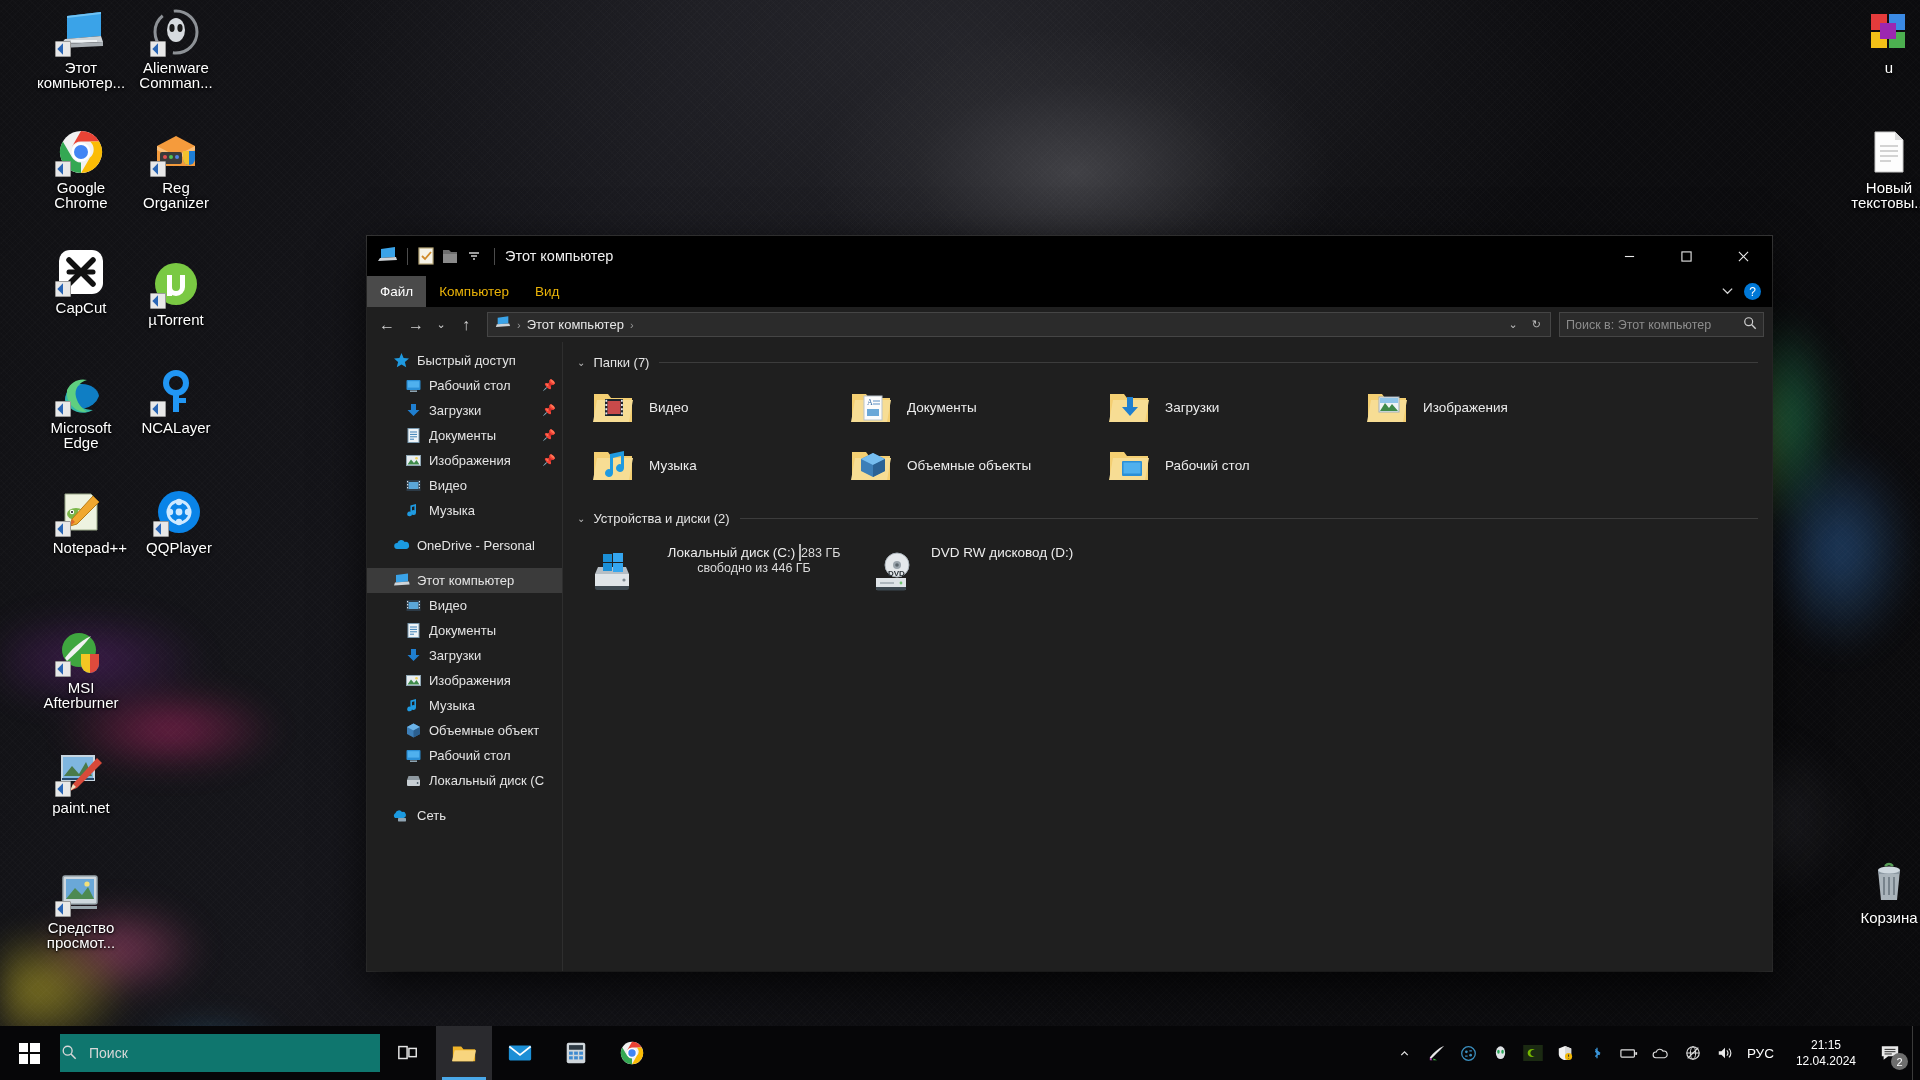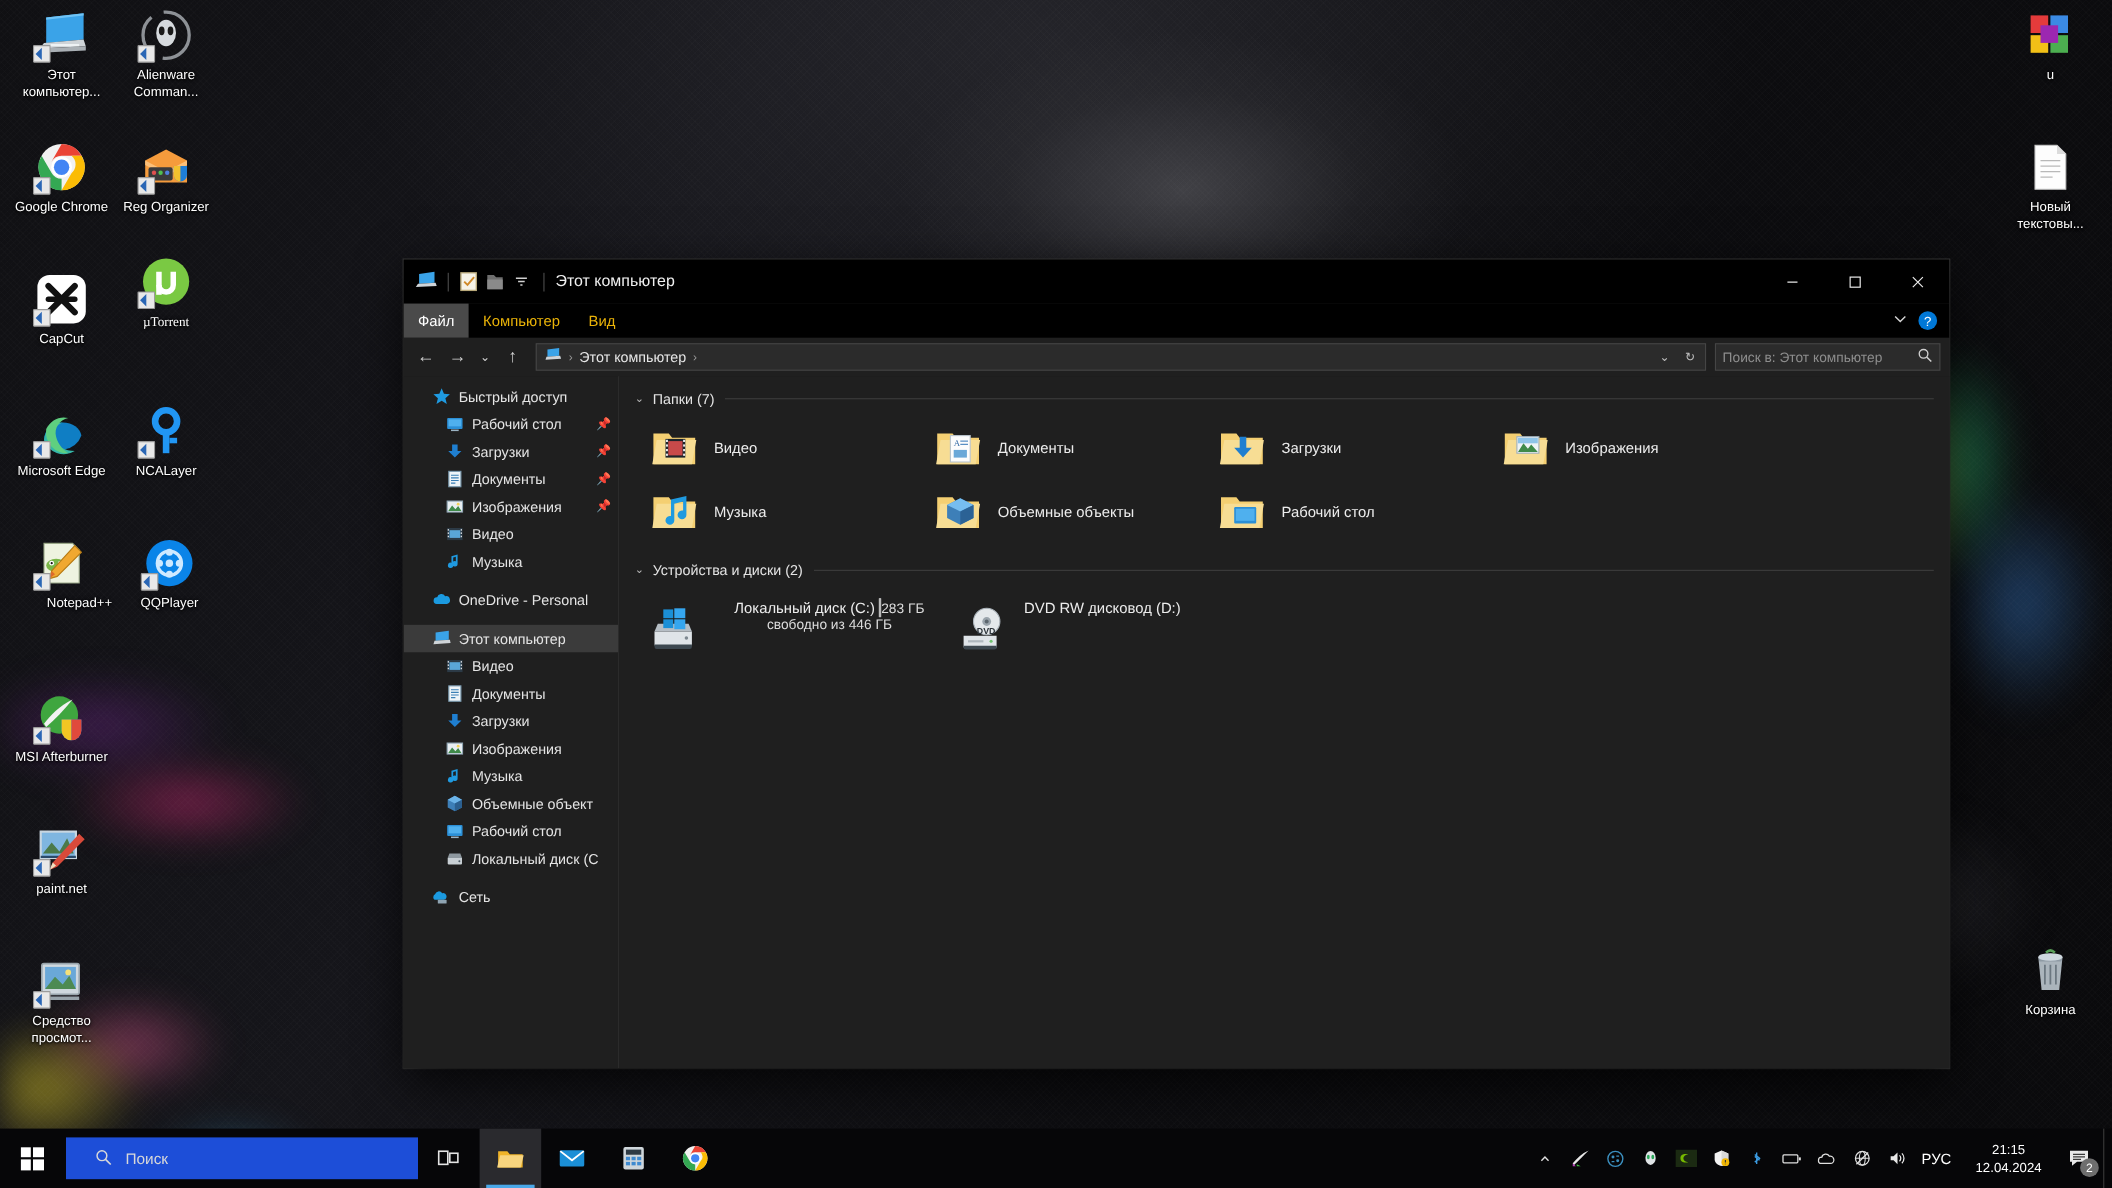--- a/index.html
+++ b/index.html
@@ -50,23 +50,24 @@
     background-image:
       repeating-linear-gradient(45deg, rgba(255,255,255,0.012) 0px, rgba(255,255,255,0.012) 1px, rgba(0,0,0,0) 1px, rgba(0,0,0,0) 4px),
       repeating-linear-gradient(-45deg, rgba(255,255,255,0.010) 0px, rgba(255,255,255,0.010) 1px, rgba(0,0,0,0) 1px, rgba(0,0,0,0) 4px);
     pointer-events: none;
   }
   .desk-icon {
     position: absolute;
     width: 92px;
     text-align: center;
     color: #fff;
-    font-size: 12px;
+    font-size: 15px;
     line-height: 14.5px;
     text-shadow: 0 1px 2px rgba(0,0,0,0.95), 0 0 4px rgba(0,0,0,0.85);
+    margin-left: 25px;
   }
   .desk-icon .gfx {
     width: 48px; height: 48px;
     margin: 0 auto 5px auto;
     position: relative;
   }
   .desk-icon .lbl { display: block; word-wrap: break-word; }
   .shortcut-arrow {
     position: absolute; left: -2px; bottom: -1px;
     width: 16px; height: 16px;
@@ -263,23 +264,23 @@
     display: flex; align-items: center;
   }
   #startbtn {
     width: 58px; height: 54px;
     display: flex; align-items: center; justify-content: center;
   }
   .winlogo { width: 21px; height: 21px; display: grid; grid-template-columns: 1fr 1fr; grid-template-rows: 1fr 1fr; gap: 2.5px; }
   .winlogo i { background: #fff; display: block; }
   #taskbar-search {
     width: 320px; height: 38px;
-    background: #1d4ed8;
+    background: #0f766e;
     display: flex; align-items: center;
-    padding-left: 26px; gap: 12px;
+    padding-left: 1px; gap: 12px;
     color: #d8d8d8; font-size: 14px;
     margin-left: 2px;
   }
   .tb-task {
     width: 56px; height: 54px;
     display: flex; align-items: center; justify-content: center;
     position: relative;
   }
   .tb-task.running::after {
     content: ""; position: absolute; bottom: 0; left: 6px; right: 6px;
@@ -381,21 +382,21 @@
       <svg viewBox="0 0 48 48" width="48" height="48">
         <rect x="2" y="2" width="44" height="44" rx="11" fill="#fff"></rect>
         <path d="M12 12 L36 36 M36 12 L12 36" stroke="#111" stroke-width="5.5" stroke-linecap="round"></path>
         <path d="M12 24 h24" stroke="#111" stroke-width="5" stroke-linecap="round"></path>
       </svg>
       <span class="shortcut-arrow"></span>
     </div>
     <span class="lbl">CapCut</span>
   </div>
 
-  <div class="desk-icon" style="left:105px;top:232px;font-family:Liberation Serif, serif;">
+  <div class="desk-icon" style="left:105px;top:260px;">
     <div class="gfx">
       <svg viewBox="0 0 48 48" width="48" height="48">
         <circle cx="24" cy="24" r="21" fill="#7ac943"></circle>
         <path d="M15 15 v12 a9 9 0 0 0 18 0 v-12 h-5 v12 a4 4 0 0 1 -8 0 v-12 z" fill="#fff"></path>
         <rect x="15" y="27" width="5" height="9" fill="#fff"></rect>
       </svg>
       <span class="shortcut-arrow"></span>
     </div>
     <span class="lbl">µTorrent</span>
   </div>

